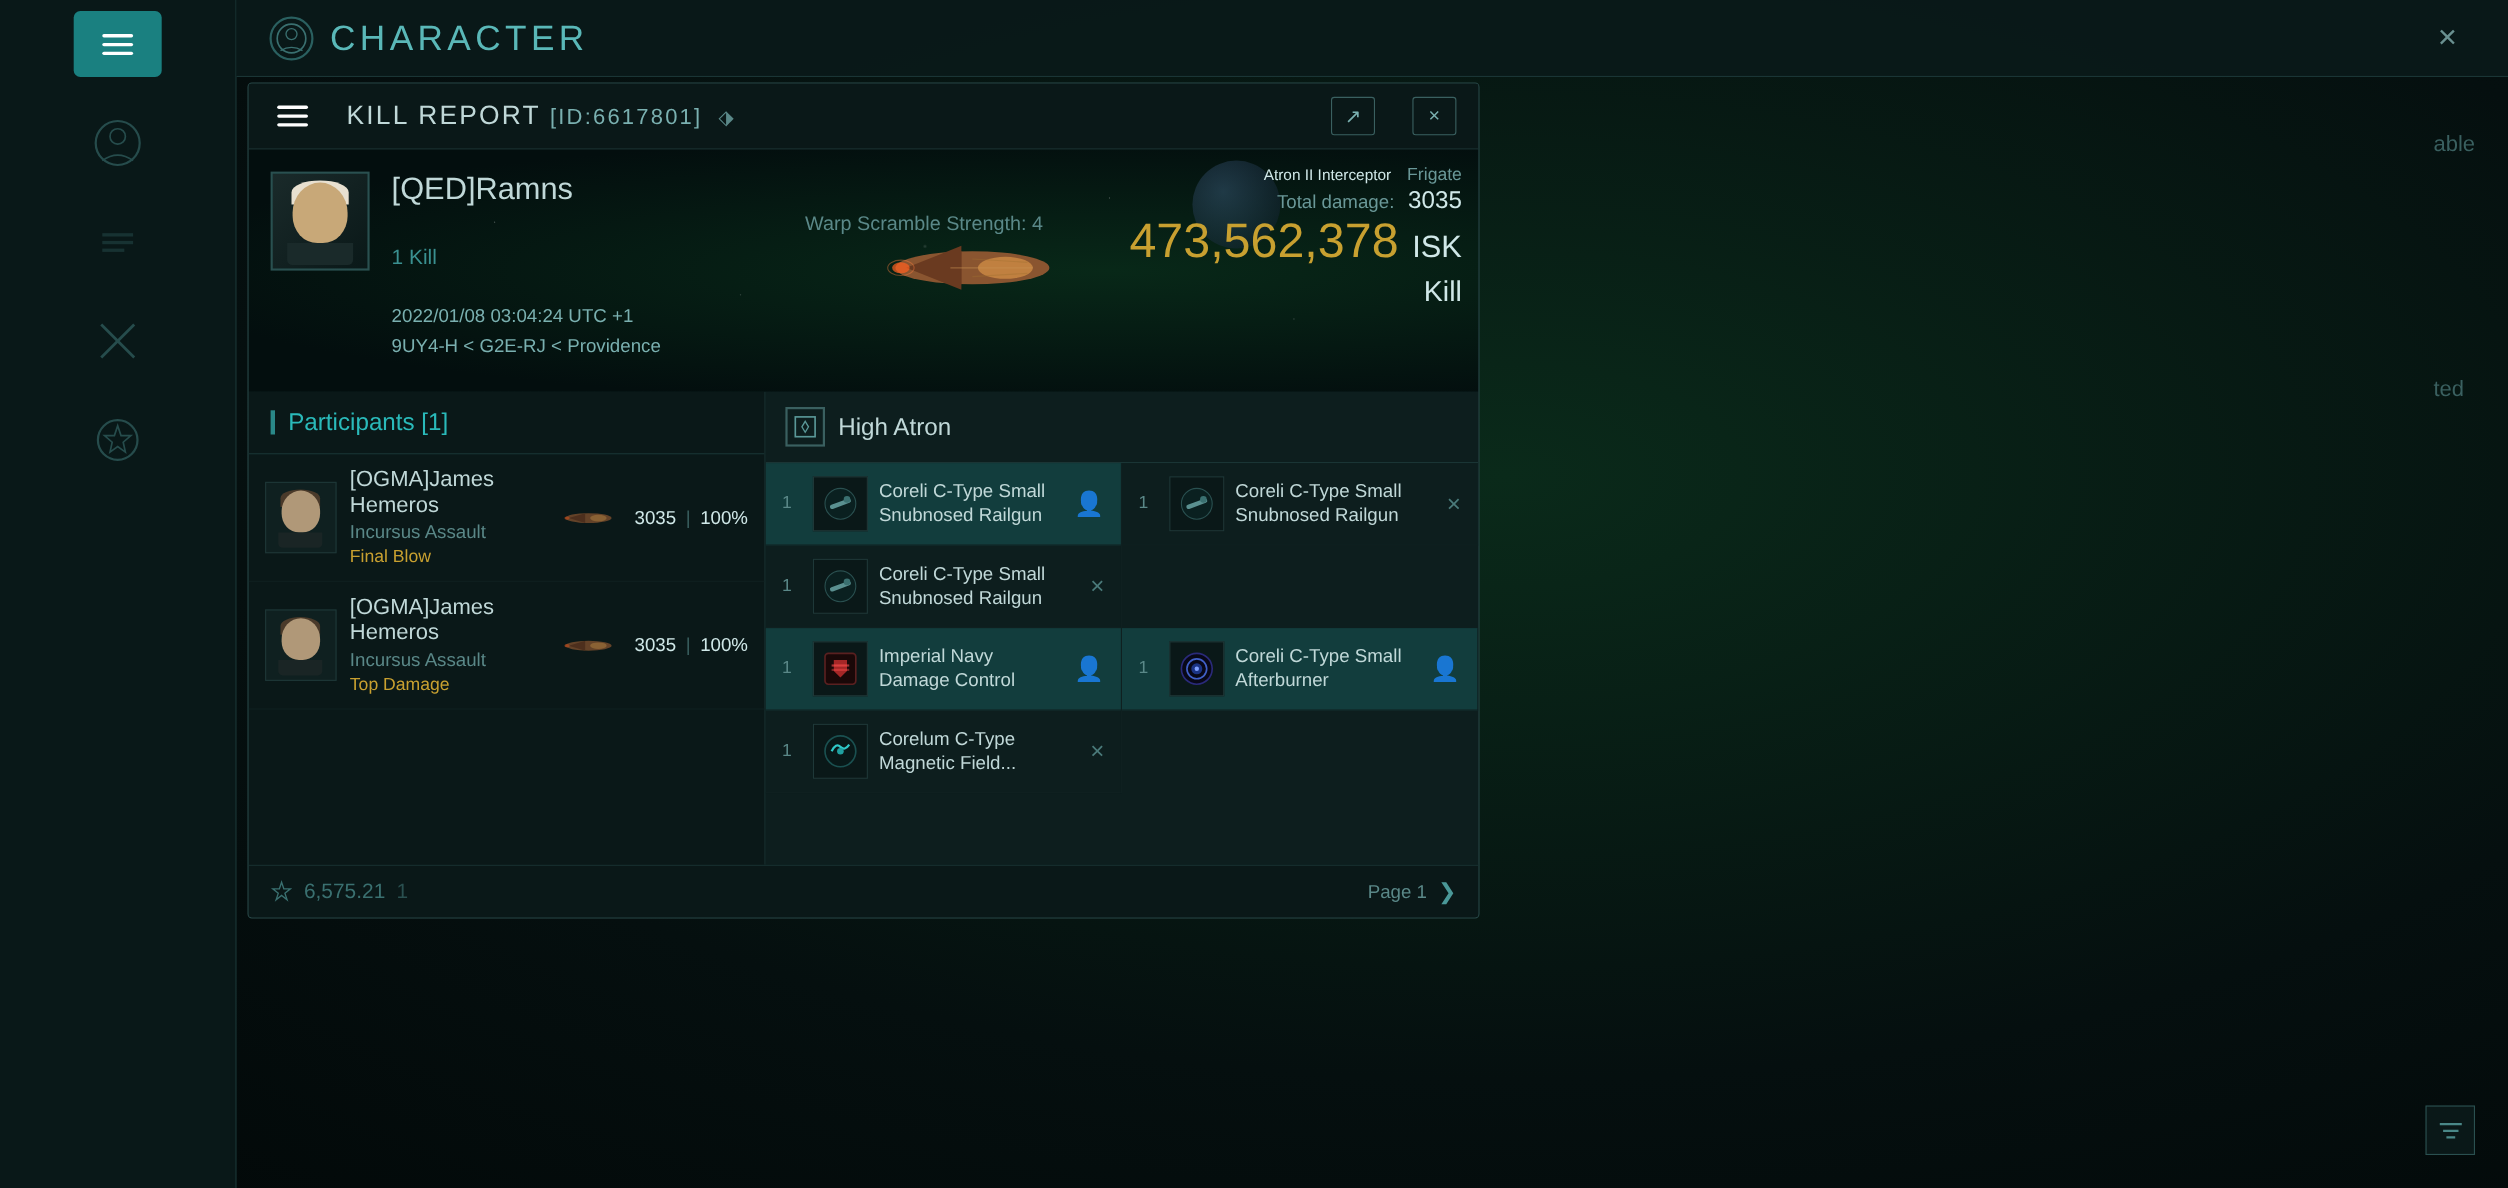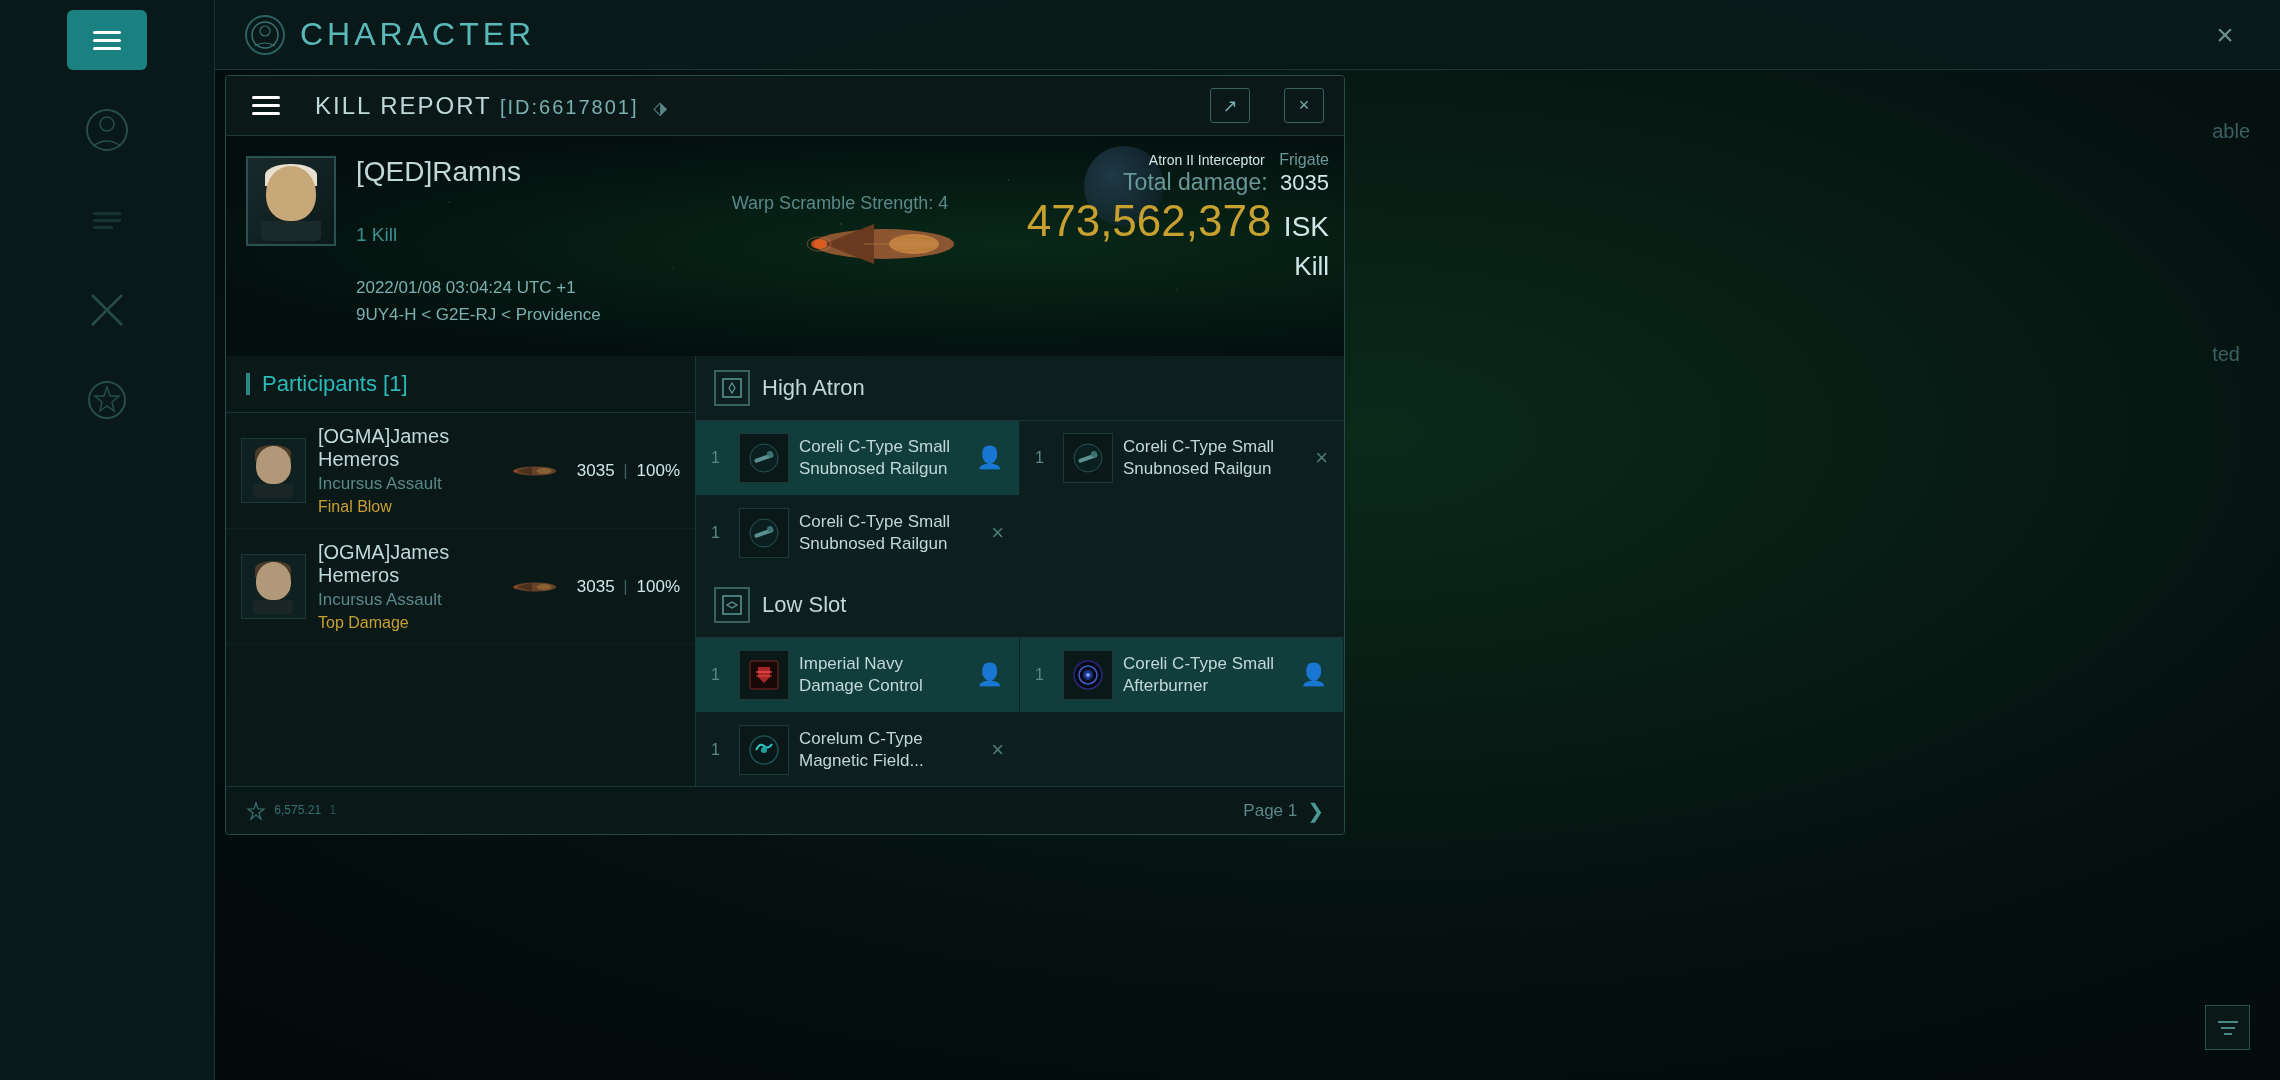--- a/index.html
+++ b/index.html
@@ -325,21 +325,21 @@
       margin-left: 13px;
     }
 
     .ship-type {
       color: #6a9898;
       font-size: 16px;
     }
 
     .damage-label {
       color: #6a9898;
-      font-size: 23px;
+      font-size: 17px;
       margin-top: 12px;
     }
 
     .damage-value {
       color: #d0e8e8;
       font-size: 22px;
     }
 
     .isk-value {
       color: #c8a030;
@@ -579,21 +579,21 @@
       background: #0a1818;
       border-top: 1px solid #1a3535;
       display: flex;
       align-items: center;
       justify-content: space-between;
       padding: 0 20px;
     }
 
     .footer-info {
       color: #3a7070;
-      font-size: 12px;
+      font-size: 19px;
       text-align: center;
     }
 
     .footer-pagination {
       display: flex;
       align-items: center;
       gap: 10px;
       color: #5a8888;
       font-size: 17px;
     }
@@ -896,29 +896,20 @@
                 <circle cx="18" cy="18" r="14" fill="#0a2020" stroke="#2a5050" stroke-width="1"></circle>
                 <rect x="8" y="16" width="20" height="4" rx="2" fill="#5a9090" transform="rotate(-20,18,18)"></rect>
                 <circle cx="24" cy="14" r="3" fill="#3a7070"></circle>
               </svg>
             </div>
             <span class="slot-name">Coreli C-Type Small Snubnosed Railgun</span>
             <span class="slot-action">×</span>
           </div>
         </div>
 
-        <div class="slot-section-header" style="margin-top:2px">
-          <div class="slot-section-icon">
-            <svg width="22" height="22" viewBox="0 0 22 22">
-              <rect x="2" y="2" width="18" height="18" fill="none" stroke="#5a9898" stroke-width="1.5"></rect>
-              <path d="M6 11 L11 8 L16 11 L11 14 Z" fill="none" stroke="#5a9898" stroke-width="1.2"></path>
-            </svg>
-          </div>
-          <span class="slot-section-title">Low Slot</span>
-        </div>
 
         <div class="slots-grid">
 
           <div class="slot-item highlighted">
             <span class="slot-number">1</span>
             <div class="slot-icon">
               <svg width="36" height="36" viewBox="0 0 36 36">
                 <rect x="4" y="4" width="28" height="28" rx="3" fill="#1a0808" stroke="#5a2020" stroke-width="1.5"></rect>
                 <path d="M12 10 L12 20 L18 26 L24 20 L24 10 Z" fill="#c83030" opacity="0.8"></path>
                 <rect x="10" y="14" width="16" height="2" fill="#ff5050" opacity="0.6"></rect>

